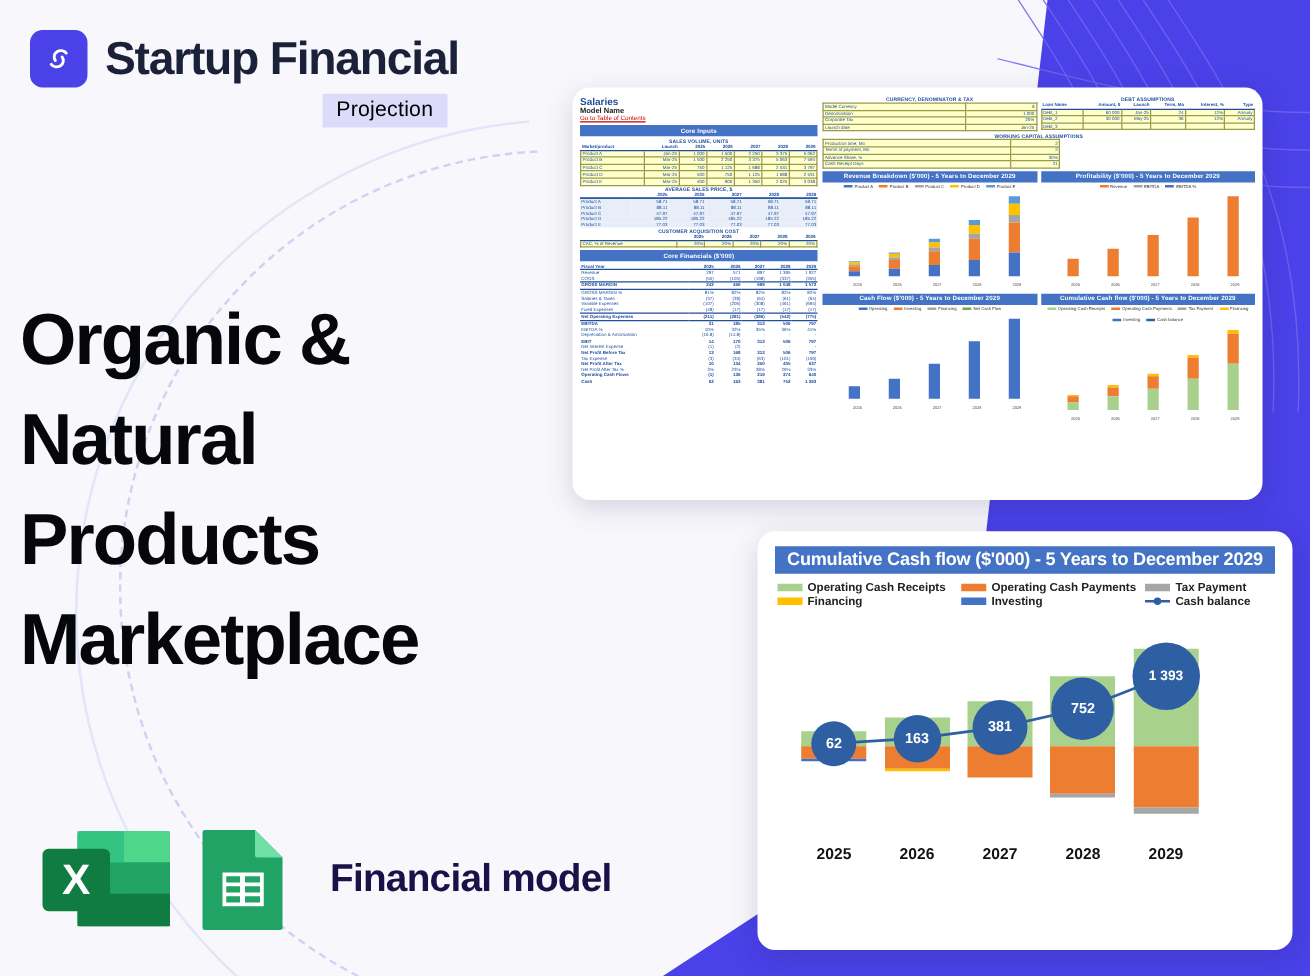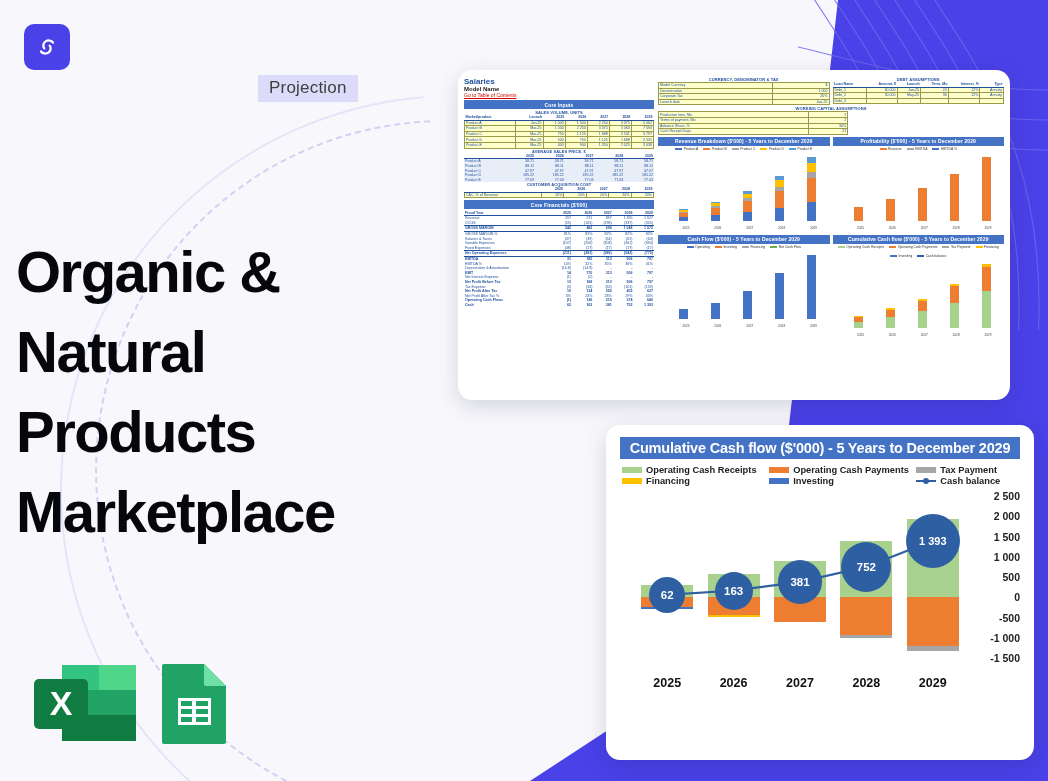--- a/index.html
+++ b/index.html
@@ -33,21 +33,21 @@
 
   
   .logo-row { position:absolute; left:24px; top:24px; display:flex; align-items:center; gap:14px; }
   .logo-mark {
     width:46px; height:46px; border-radius:10px; background:#4a41e8;
     display:flex; align-items:center; justify-content:center;
   }
   .logo-text { font-size:37px; font-weight:700; color:#1b2138; letter-spacing:-1px; }
   .logo-sub {
     position:absolute; left:258px; top:75px;
-    background:#dcdcfa; color:#404040; font-size:17px; padding:3px 11px 4px;
+    background:#dcdcfa; color:#000000; font-size:17px; padding:3px 11px 4px;
     letter-spacing:.2px;
   }
 
   
   .headline {
     position:absolute; left:16px; top:232px; width:400px;
     font-size:58px; line-height:1.38; font-weight:700; color:#06070a;
     letter-spacing:-1.5px;
   }
 
@@ -139,20 +139,21 @@
   </svg>
 </div>
 
 <div class="logo-row">
   <div class="logo-mark">
     <svg width="28" height="28" viewBox="0 0 28 28" fill="none">
       <path d="M20 9.5C18.4 7.3 15 6.8 12.6 8.4 10.2 10 9.6 13.2 11.3 15.4" stroke="#fff" stroke-width="2.3" stroke-linecap="round"></path>
       <path d="M8 18.5C9.6 20.7 13 21.2 15.4 19.6 17.8 18 18.4 14.8 16.7 12.6" stroke="#fff" stroke-width="2.3" stroke-linecap="round"></path>
     </svg>
   </div>
+  <div class="logo-text">Startup Financial</div>
 </div>
 <div class="logo-sub">Projection</div>
 
 <h1 class="headline">Organic &amp; Natural Products Marketplace</h1>
 
 <div class="footer-row">
   <div class="xls-icon">
     <svg width="106" height="80" viewBox="0 0 106 80">
       <rect x="30" y="2" width="74" height="76" rx="3" fill="#21a366"></rect>
       <rect x="30" y="2" width="37" height="25" fill="#33c481"></rect>
@@ -171,20 +172,21 @@
       <g fill="#21a366">
         <rect x="23" y="39" width="11" height="5"></rect>
           <rect x="38" y="39" width="12" height="5"></rect>
         <rect x="23" y="47" width="11" height="5"></rect>
           <rect x="38" y="47" width="12" height="5"></rect>
         <rect x="23" y="55" width="11" height="5"></rect>
           <rect x="38" y="55" width="12" height="5"></rect>
       </g>
     </svg>
   </div>
+  <div class="footer-label">Financial model</div>
 </div>
 
 <div class="dash-card">
   <div class="dash-grid">
 
     <div>
       <div class="dash-title">Salaries</div>
       <div class="dash-sub">Model Name</div>
       <div class="dash-link">Go to Table of Contents</div>
       <div class="band">Core Inputs</div>
@@ -786,31 +788,20 @@
       <div class="lg">
         <i class="" style="background:#4472c4"></i>
         <span>Investing</span>
       </div>
       <div class="lg">
         <i class="line" style=""></i>
         <span>Cash balance</span>
       </div>
     </div>
   <div class="plot">
-    <div class="yaxis" id="big-yaxis">
-        <div style="top: 0px;">2 500</div>
-        <div style="top: 20.25px;">2 000</div>
-        <div style="top: 40.5px;">1 500</div>
-        <div style="top: 60.75px;">1 000</div>
-        <div style="top: 81px;">500</div>
-        <div style="top: 101.25px;">0</div>
-        <div style="top: 121.5px;">-500</div>
-        <div style="top: 141.75px;">-1 000</div>
-        <div style="top: 162px;">-1 500</div>
-      </div>
     <div class="bars" id="big-bars">
         <div class="col">
           <div class="seg" style="background: rgb(255, 192, 0); top: 97.605px; height: 3.645px;"></div>
           <div class="seg" style="background: rgb(169, 209, 142); top: 89.2215px; height: 12.0285px;"></div>
           <div class="seg" style="background: rgb(237, 125, 49); top: 101.25px; height: 9.72px;"></div>
           <div class="seg" style="background: rgb(68, 114, 196); top: 110.97px; height: 2px;"></div>
         </div>
         <div class="col">
           <div class="seg" style="background: rgb(169, 209, 142); top: 78.1245px; height: 23.1255px;"></div>
           <div class="seg" style="background: rgb(237, 125, 49); top: 101.25px; height: 17.415px;"></div>

